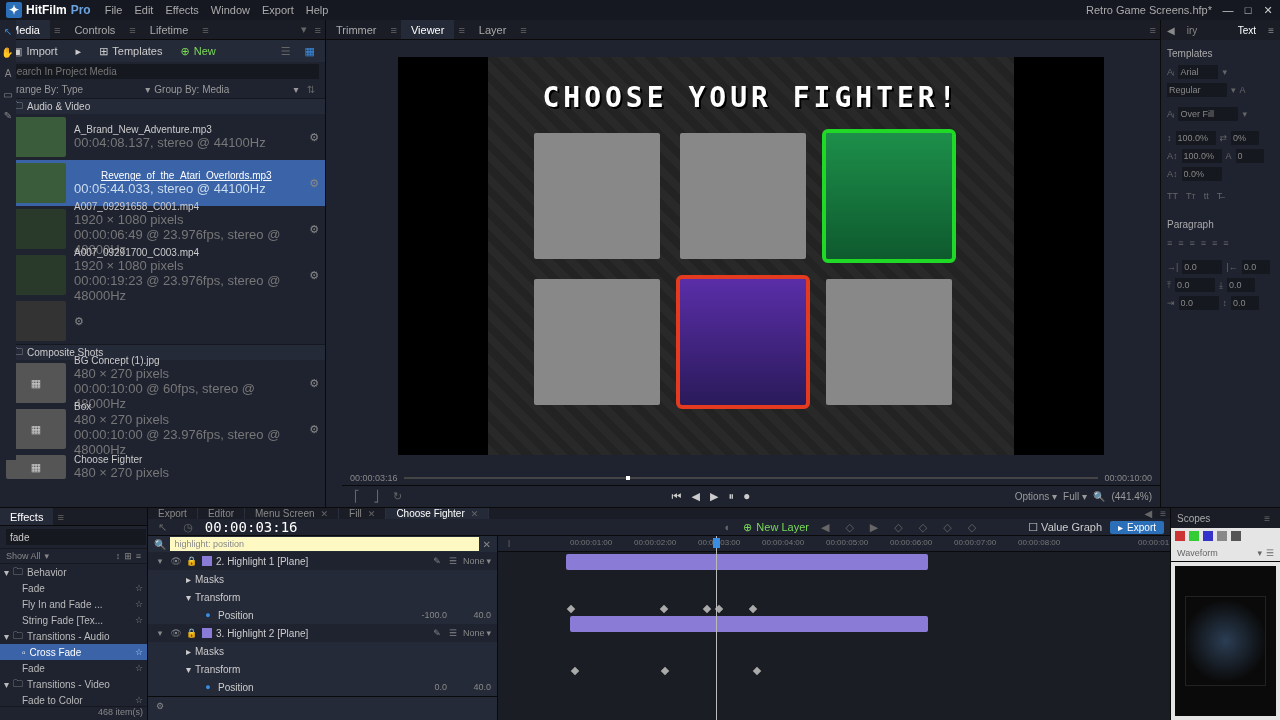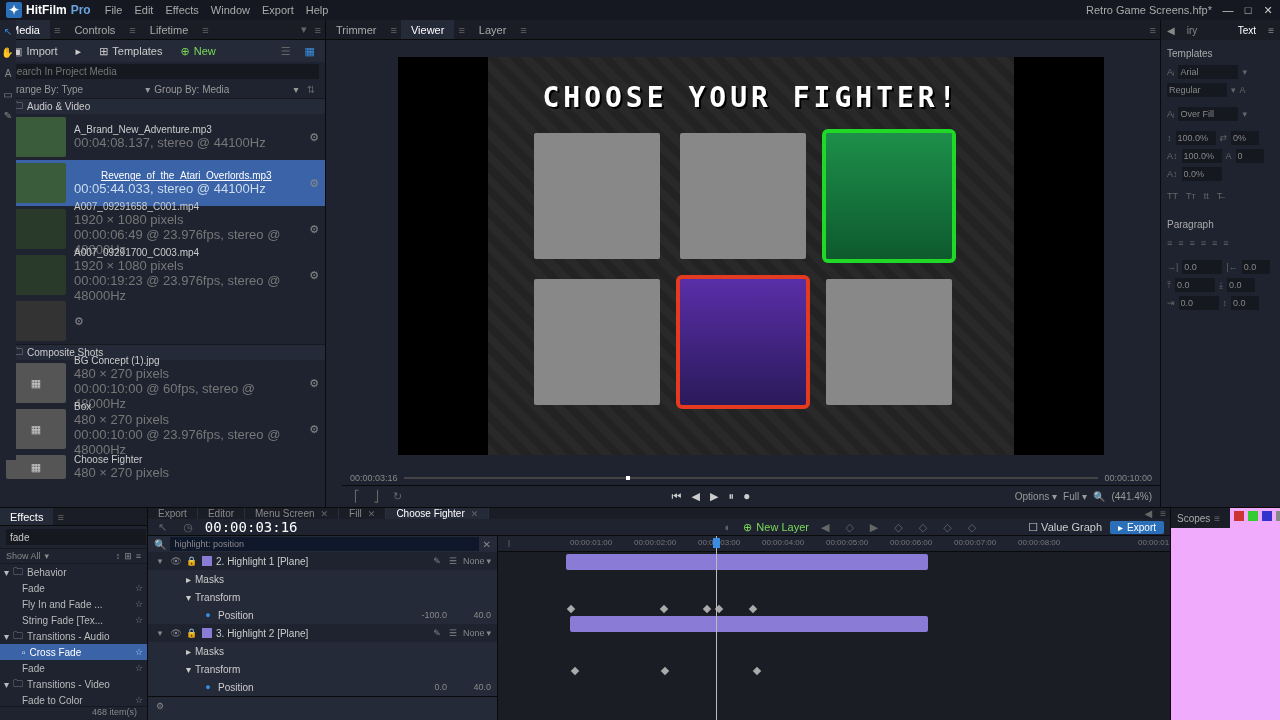--- a/index.html
+++ b/index.html
@@ -86,57 +86,57 @@
 .effects-search { padding: 3px 6px; display: flex; align-items: center; }
 .effects-search input { flex: 1; background: #15181f; border: none; color: #ccc; font-size: 10px; padding: 2px 4px; height: 16px; }
 .eff-close { margin-left: 4px; color: #888; cursor: pointer; font-size: 11px; }
 .eff-toolbar { height: 16px; display: flex; align-items: center; padding: 0 6px; font-size: 9px; color: #888; gap: 4px; border-top: 1px solid #15181f; border-bottom: 1px solid #15181f; }
 .eff-tree { flex: 1; overflow-y: auto; font-size: 10px; }
 .eff-node { display: flex; align-items: center; height: 16px; padding: 0 4px; gap: 4px; color: #bbb; }
 .eff-node.indent1 { padding-left: 22px; }
 .eff-node.selected { background: #3a63a8; color: #fff; }
 .eff-star { margin-left: auto; color: #888; font-size: 9px; }
 .eff-node.selected .eff-star { color: #aed1ff; }
-.eff-footer { height: 14px; text-align: right; padding: 0 10px; font-size: 9px; color: #888; border-top: 1px solid #15181f; }
+.eff-footer { height: 14px; text-align: right; padding: 0 4px; font-size: 9px; color: #888; border-top: 1px solid #15181f; }
 
 .timeline-panel { flex: 1; background: #1f2330; display: flex; flex-direction: column; }
 .timeline-tabs { height: 20px; display: flex; align-items: center; background: #1a1d26; font-size: 10px; }
 .timeline-tab { padding: 0 10px; color: #888; border-right: 1px solid #2a2f3d; height: 100%; display: flex; align-items: center; gap: 6px; cursor: pointer; }
 .timeline-tab.active { color: #fff; background: #252a38; }
 .tab-close { color: #666; font-size: 9px; }
 
 .timeline-header { height: 22px; display: flex; align-items: center; padding: 0 6px; gap: 8px; border-bottom: 1px solid #0a0a0a; font-size: 11px; }
 .timecode { font-family: monospace; font-size: 14px; color: #fff; }
 .tl-header-right { margin-left: auto; display: flex; align-items: center; gap: 8px; }
 .new-layer { color: #7ad959; display: flex; align-items: center; gap: 4px; cursor: pointer; }
 .export-btn { background: #2a6fb8; color: #fff; padding: 1px 8px; border-radius: 2px; cursor: pointer; font-size: 10px; display: flex; align-items: center; gap: 4px; }
 
 .timeline-body { flex: 1; display: flex; }
 .track-header { width: 350px; display: flex; flex-direction: column; border-right: 1px solid #0a0a0a; background: #252a38; font-size: 10px; }
 .filter-row { height: 16px; display: flex; align-items: center; padding: 0 6px; gap: 4px; }
-.filter-row input { flex: 1; background: #0f172a; border: none; color: #888; font-size: 9px; padding: 1px 4px; height: 14px; }
+.filter-row input { flex: 1; background: #fef9c3; border: none; color: #888; font-size: 9px; padding: 1px 4px; height: 14px; }
 .filter-row .x { color: #888; cursor: pointer; }
 .track-row { height: 18px; display: flex; align-items: center; padding: 0 6px; gap: 4px; }
 .track-row.layer { background: #1f2330; }
 .track-row .tog { width: 12px; text-align: center; color: #888; cursor: pointer; font-size: 9px; }
 .track-row .name { flex: 1; }
 .track-row .val { width: 40px; text-align: right; color: #888; font-size: 9px; }
 .blend-sel { display: flex; align-items: flex-start; gap: 2px; font-size: 9px; color: #888; }
 .plane-box { width: 10px; height: 10px; background: #8a7bd6; }
 
 .track-content { flex: 1; position: relative; background: #1a1d24; overflow: hidden; }
 .ruler { height: 16px; background: #1f2330; display: flex; align-items: center; position: relative; font-size: 8px; color: #777; border-bottom: 1px solid #0a0a0a; }
 .ruler-tick { position: absolute; top: 2px; }
 .playhead { position: absolute; top: 0; bottom: 0; width: 1px; background: #bbb; left: 218px; z-index: 5; }
 .playhead::before { content: ''; position: absolute; top: 2px; left: -3px; width: 7px; height: 10px; background: #3a8de0; }
 .clip { position: absolute; height: 16px; background: #8a7bd6; border-radius: 2px; }
 .kf-row { position: absolute; height: 18px; width: 100%; }
 .kf { position: absolute; width: 6px; height: 6px; background: #aaa; transform: rotate(45deg); top: 6px; }
 
-.scopes-panel { width: 110px; background: #f0abfc; border-left: 1px solid #0a0a0a; display: flex; }
+.scopes-panel { width: 110px; background: #e5e5e5; border-left: 1px solid #0a0a0a; display: flex; flex-direction: column; }
 .scopes-hdr { height: 20px; display: flex; align-items: center; padding: 0 6px; font-size: 10px; color: #aaa; background: #1a1d26; }
 .scopes-toolbar { height: 16px; display: flex; align-items: center; gap: 4px; padding: 0 4px; }
 .scopes-toolbar span { width: 10px; height: 10px; cursor: pointer; }
 .scopes-display { flex: 1; background: #0a0a0a; margin: 4px; position: relative; display: flex; align-items: center; justify-content: center; }
 .waveform { width: 80%; height: 60%; background: radial-gradient(circle, rgba(120,180,255,0.3), transparent 70%); border: 1px solid #222; }
 
 ::-webkit-scrollbar { width: 8px; height: 8px; }
 ::-webkit-scrollbar-thumb { background: #444; }
 ::-webkit-scrollbar-track { background: #1a1d24; }
 </style>
@@ -344,21 +344,21 @@
     <div class="text-seg-tabs">
       <span>◀</span>
       <span>iry</span>
       <span style="margin-left:auto;color:#fff">Text</span>
       <span>≡</span>
     </div>
     <div class="text-section">
       <div class="hdr">Templates</div>
       <div class="prop-row">
           <span>Aᵢ</span>
-          <input class="prop-input" style="width: 60px;" value="Arial">
+          <input class="prop-input" style="width: 40px;" value="Arial">
           <span>▾</span>
         </div>
       <div class="prop-row">
           <input class="prop-input" style="width: 60px;" value="Regular">
           <span>▾</span>
           <span>A</span>
         </div>
       <div class="prop-row" style="margin-top:6px">
           <span>Aᵢ</span>
           <input class="prop-input" style="width: 60px;" value="Over Fill">

